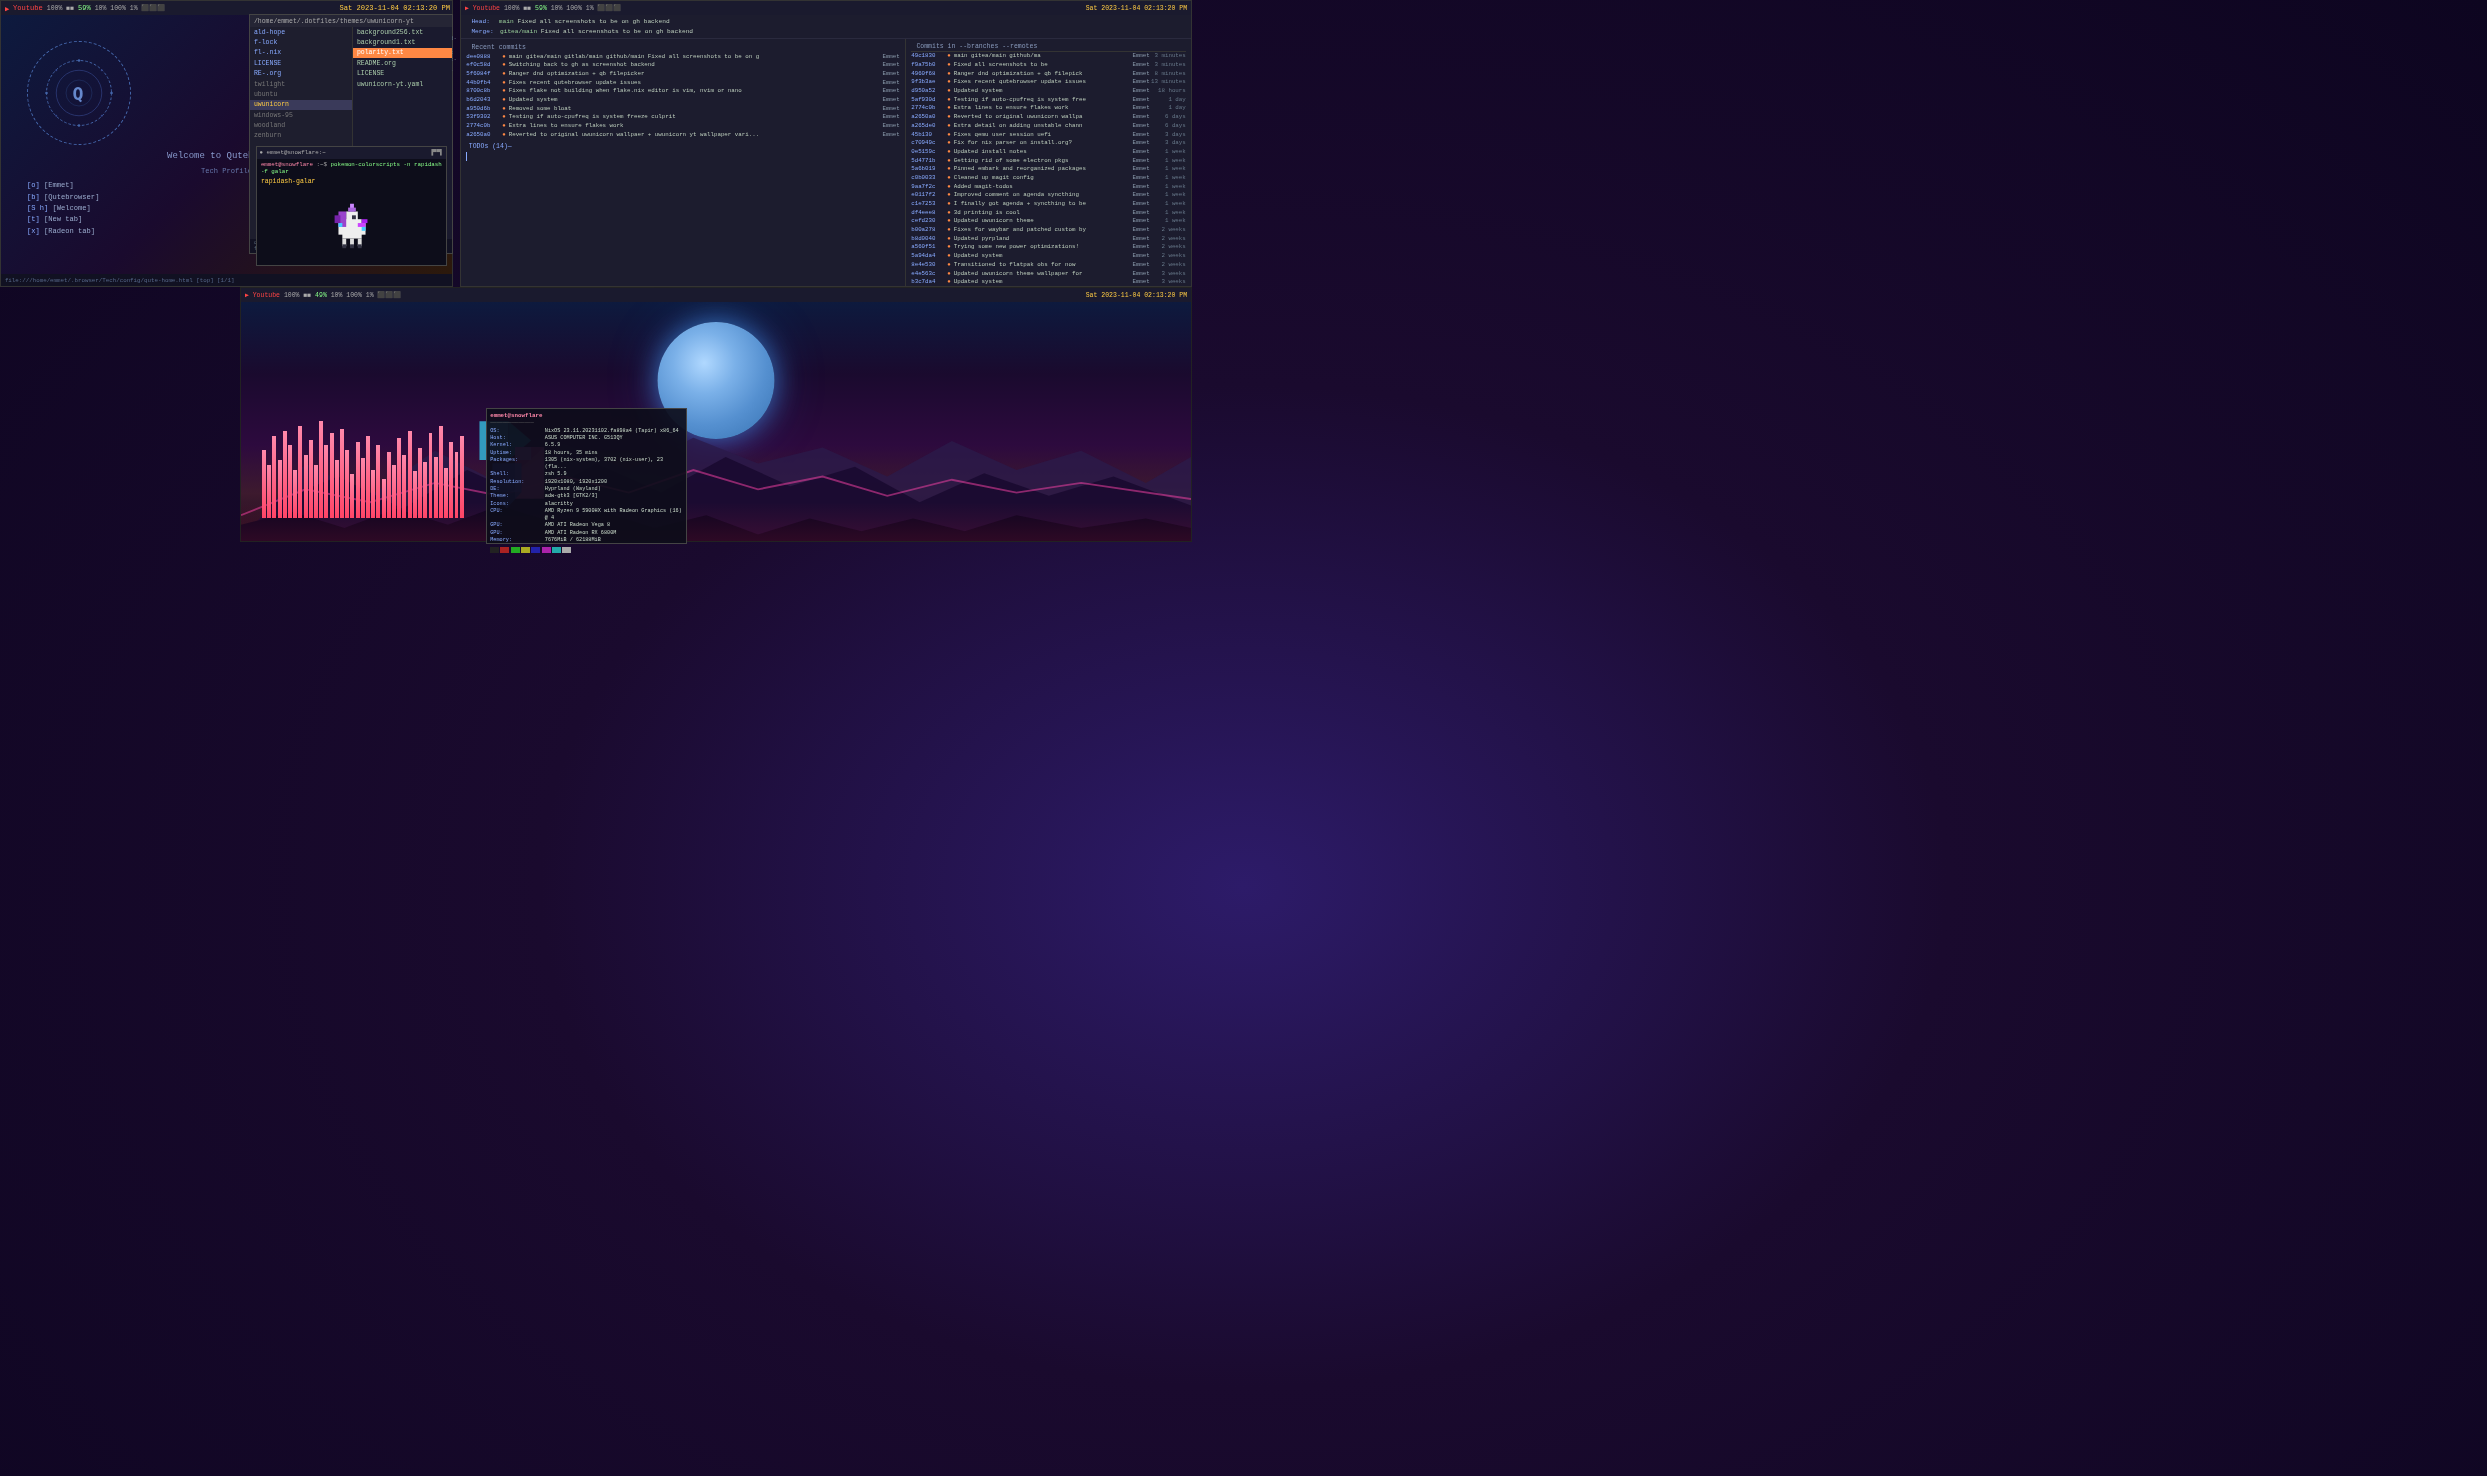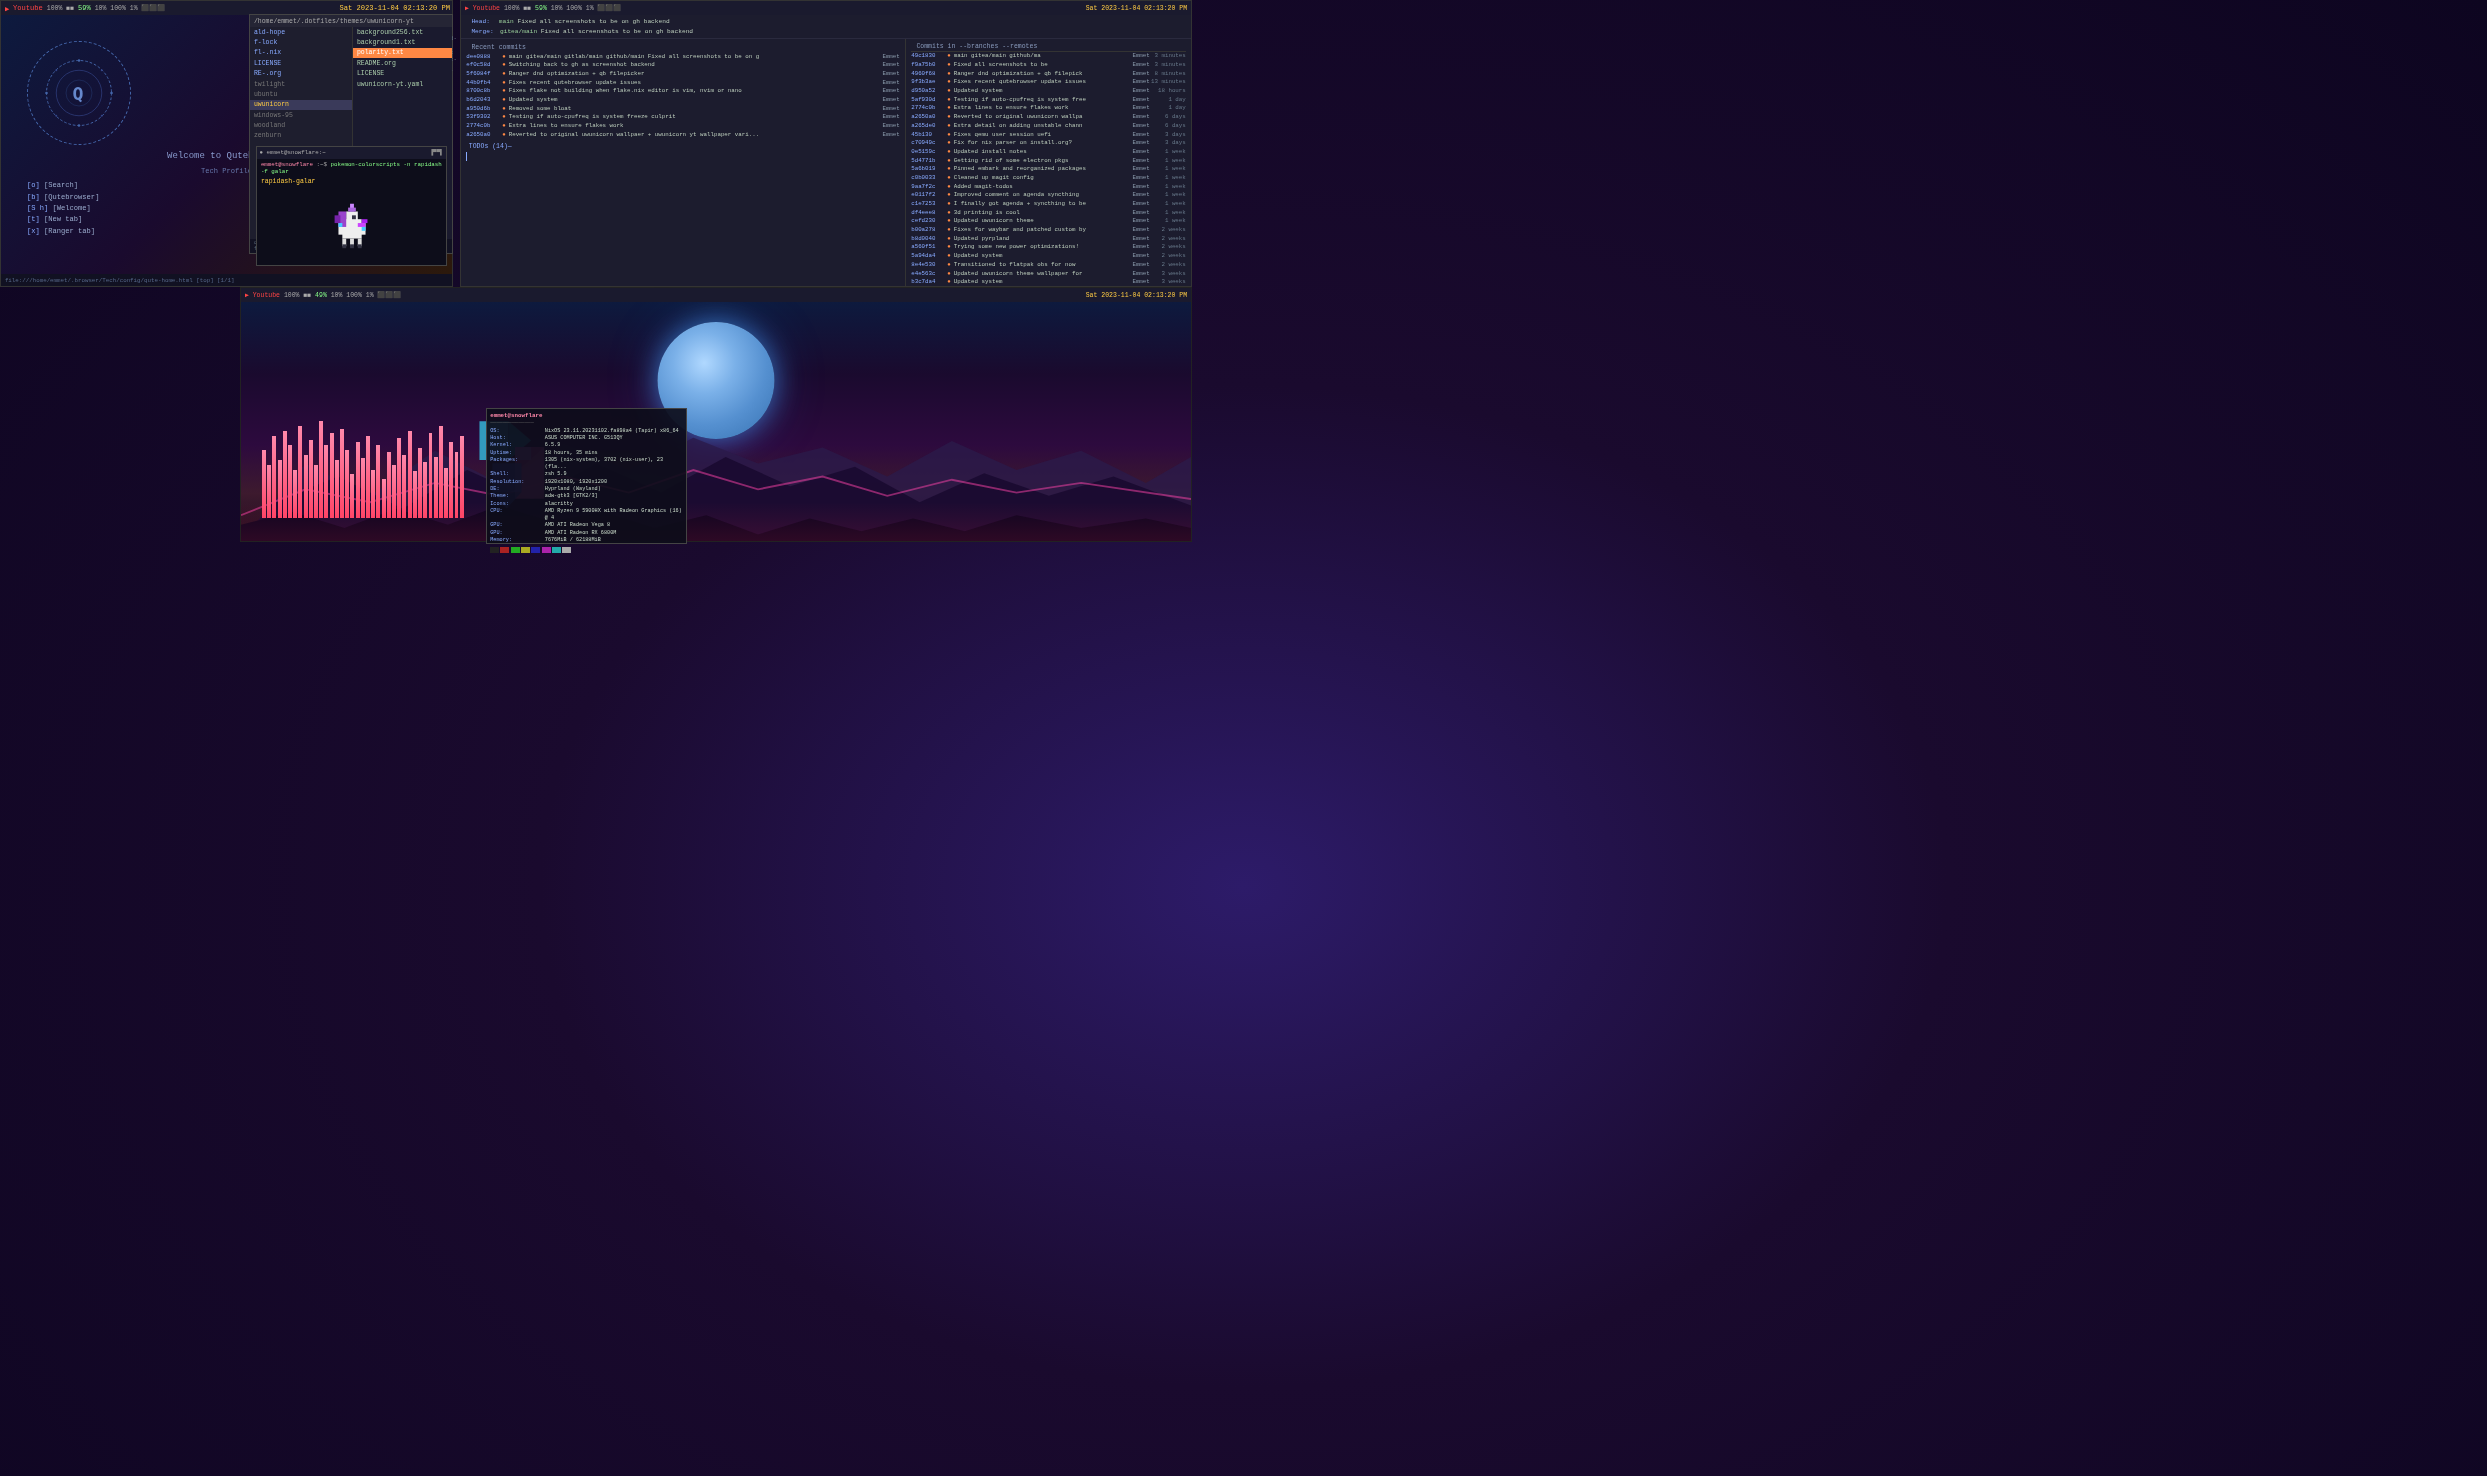--- a/index.html
+++ b/index.html
@@ -379,37 +379,37 @@
         <circle cx="25" cy="25" r="1.5" fill="#334488"></circle>
       </svg>
     </div>
 
     <div class="qute-title">Welcome to Qutebrowser</div>
     <div class="qute-subtitle">Tech Profile</div>
 
     <div class="qute-menu">
       <div>
         <span class="key">[o]</span>
-        <span class="label"> [Search]</span>
+        <span class="label"> [Emmet]</span>
       </div>
       <div>
         <span class="key">[b]</span>
         <span class="label"> [Qutebrowser]</span>
       </div>
       <div>
         <span class="key">[S h]</span>
         <span class="label"> [Welcome]</span>
       </div>
       <div>
         <span class="key">[t]</span>
         <span class="label"> [New tab]</span>
       </div>
       <div>
         <span class="key">[x]</span>
-        <span class="label"> [Ranger tab]</span>
+        <span class="label"> [Radeon tab]</span>
       </div>
     </div>
 
     <div class="qute-statusbar">
       <span>file:///home/emmet/.browser/Tech/config/qute-home.html [top] [1/1]</span>
     </div>
   </div>
 </div>
 
 <div class="win-files">

